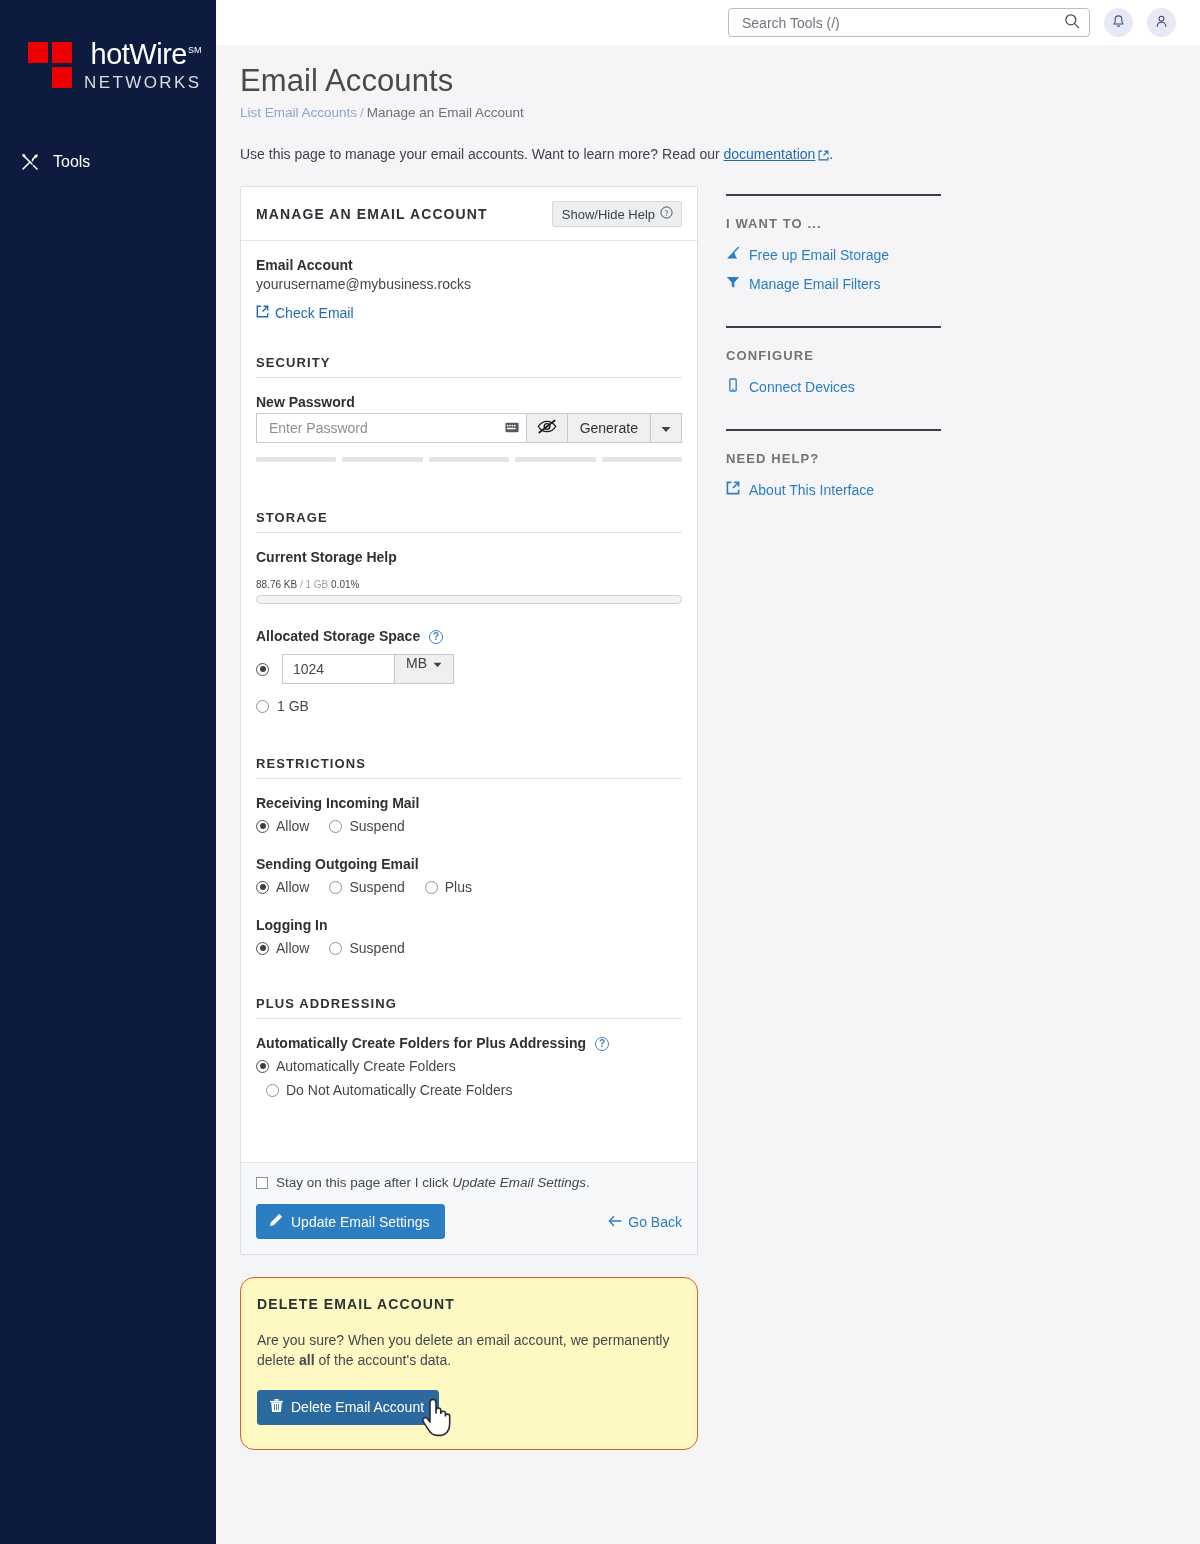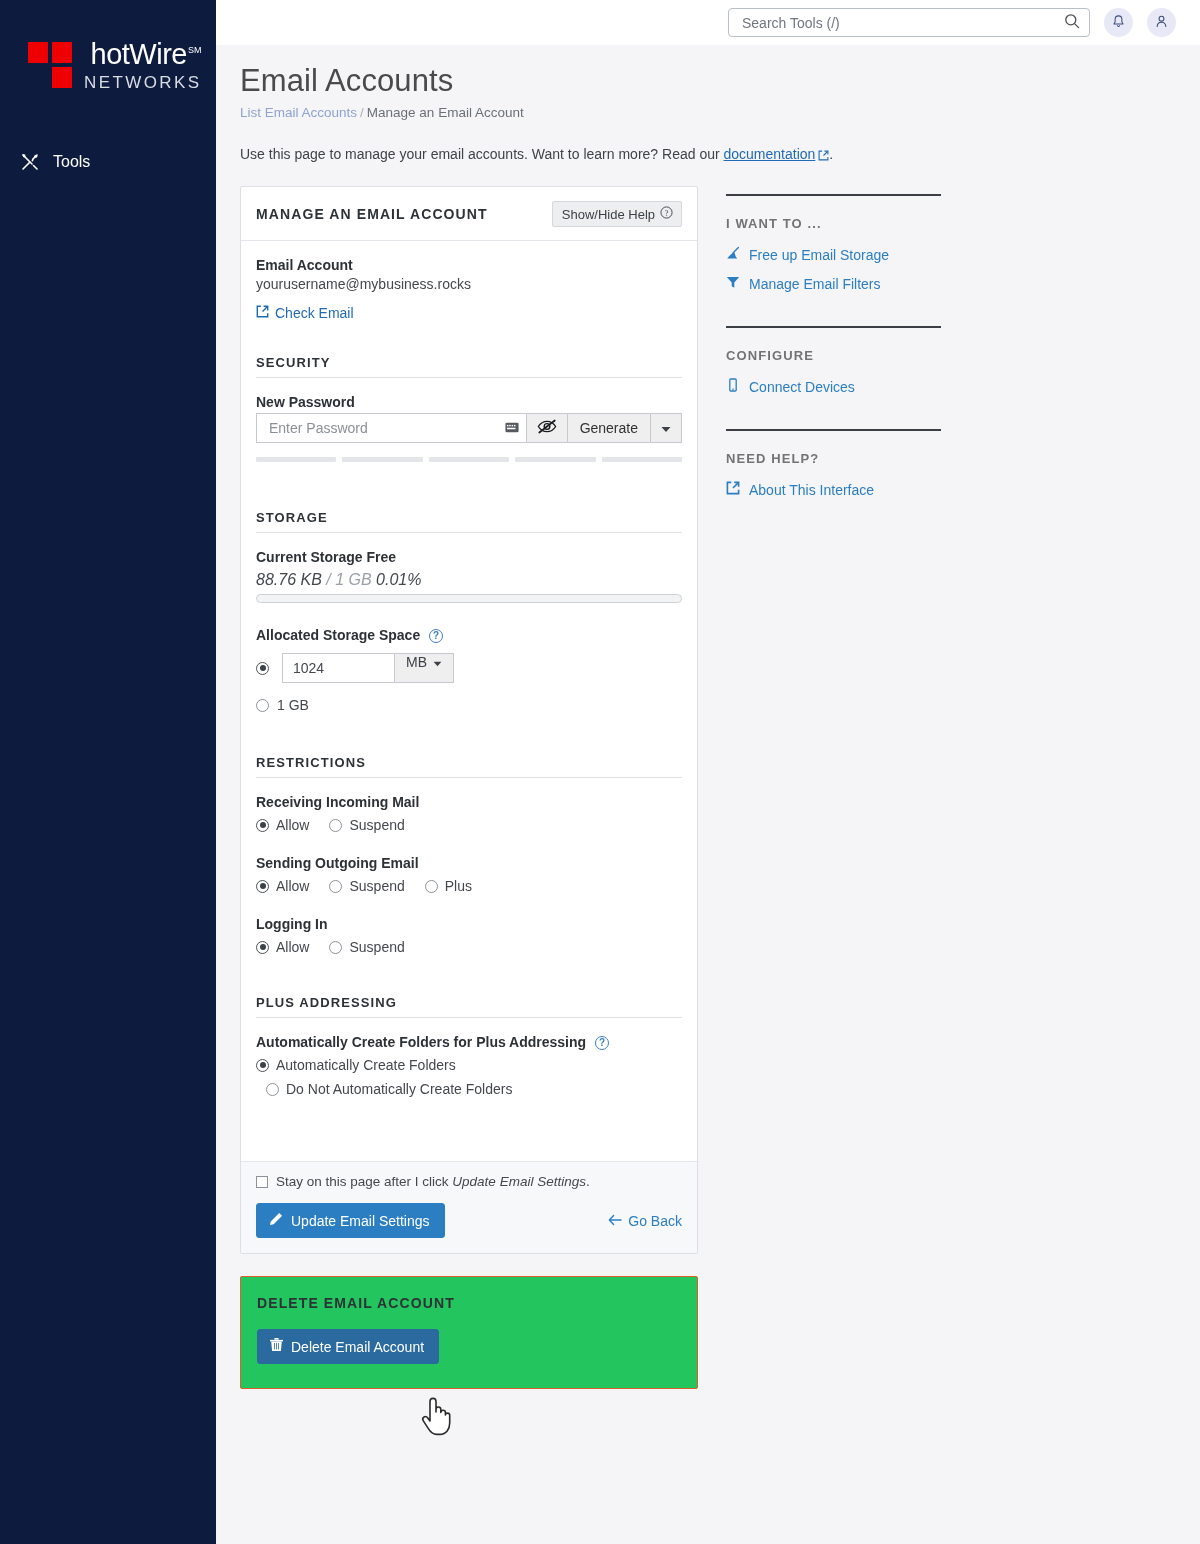--- a/index.html
+++ b/index.html
@@ -141,21 +141,21 @@
     border:1px solid #c6cad0; background:#efefef; display:flex;
     align-items:center; justify-content:center; cursor:pointer;
     font-size:14px; color:#333; padding:0 12px; border-right:none;
   }
   .pw-btn.eye { padding:0 10px; }
   .pw-btn.caret { padding:0 10px; border-right:1px solid #c6cad0; }
   .strength { display:flex; gap:6px; margin-top:14px; }
   .strength i { flex:1; height:5px; background:#e3e5e8; border-radius:1px; display:block; }
 
   
-  .usage-text { font-size:16px; color:#44484d; margin:6px 0 5px 0;font-style:italic; }
+  .usage-text { font-size:10px; color:#44484d; margin:14px 0 5px 0; }
   .usage-text .gb { color:#9aa0a8; }
   .progress {
     height:9px; background:#f2f3f4; border:1px solid #ced2d7; border-radius:5px;
   }
 
   .radio-line { display:flex; align-items:center; gap:7px; }
   .radio {
     width:13px; height:13px; border-radius:50%; border:1px solid #8c9299;
     background:#fff; display:inline-block; position:relative; flex:0 0 13px;
   }
@@ -214,21 +214,21 @@
     display:inline-flex; align-items:center; gap:8px;
     font-family:"Liberation Sans", sans-serif;
   }
   .btn-back {
     color:#2b7ec1; font-size:14px; text-decoration:none; cursor:pointer;
     display:inline-flex; align-items:center; gap:6px;
   }
 
   
   .card-danger {
-    background:#22c55e; border:1px solid #d9622b; border-radius:2px; margin-top:22px;
+    background:#fef9c3; border:1px solid #d9622b; border-radius:14px; margin-top:22px;
     padding:18px 16px 24px 16px; position:relative;
   }
   .danger-title {
     font-size:14px; font-weight:700; color:#2d3237; letter-spacing:1.1px;
     margin-bottom:18px;
   }
   .danger-text { font-size:14px; color:#44484d; line-height:1.45; margin-bottom:19px; }
   .danger-text b { font-weight:700; }
   .btn-delete {
     background:#2a6a9e; color:#fff; border:1px solid #2a6a9e; border-radius:3px;
@@ -415,21 +415,21 @@
                 <div class="strength">
                   <i></i>
                   <i></i>
                   <i></i>
                   <i></i>
                   <i></i>
                 </div>
 
                 <div class="sec-head" style="margin-top:48px;">STORAGE</div>
 
-                <div class="field-label">Current Storage Free</div>
+                <div class="field-label">Current Storage Help</div>
                 <div class="usage-text">
                   <span>88.76 KB</span>
                   <span class="gb">/</span>
                   <span class="gb">1 GB</span>
                   <span>0.01%</span>
                 </div>
                 <div class="progress"></div>
 
                 <div class="field-label" style="margin-top:24px;">
                   <span>Allocated Storage Space</span>
@@ -547,20 +547,21 @@
                       </svg>
                     </span>
                     <span>Go Back</span>
                   </a>
                 </div>
               </div>
             </section>
 
             <section class="card-danger">
               <div class="danger-title">DELETE EMAIL ACCOUNT</div>
+              <div class="danger-text"><span>Are you sure? When you delete an email account, we permanently delete </span><b>all</b><span> of the account's data.</span></div>
               <button class="btn-delete">
                 <span>
                   <svg width="13" height="14" viewBox="0 0 13 14">
                     <path d="M1.2 3.4 H11.8 L10.9 13 H2.1 Z" fill="#ffffff"></path>
                     <rect x="0" y="1.9" width="13" height="1.5" fill="#ffffff"></rect>
                     <rect x="4.4" y="0" width="4.2" height="1.7" fill="#ffffff"></rect>
                     <g stroke="#2a6a9e" stroke-width="0.8">
                       <path d="M4.5 5 V11.4"></path>
                         <path d="M6.5 5 V11.4"></path>
                         <path d="M8.5 5 V11.4"></path>

